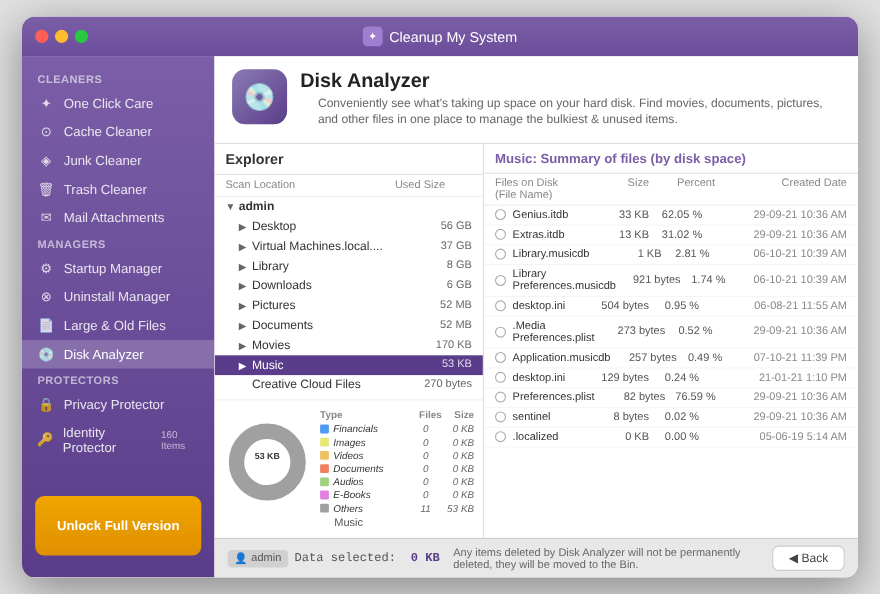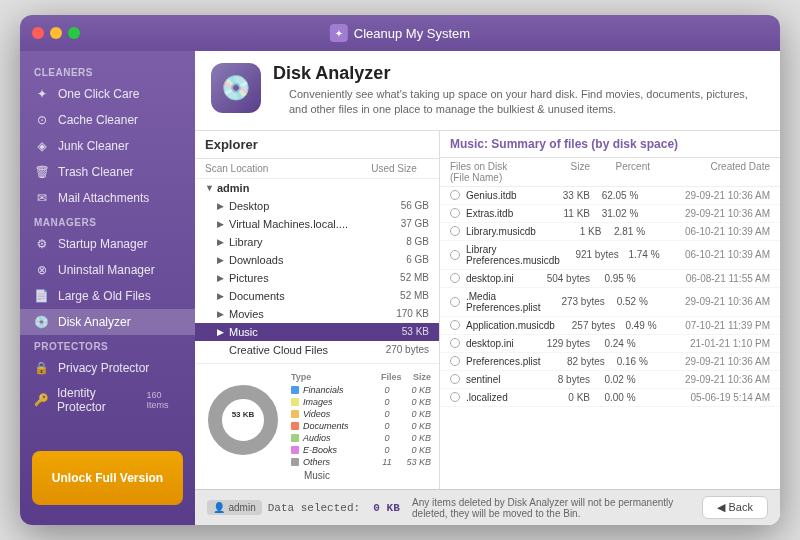--- a/index.html
+++ b/index.html
@@ -188,21 +188,21 @@
     }
     .explorer-columns {
       display: flex;
       padding: 4px 10px;
       font-size: 10px;
       color: #888;
       border-bottom: 1px solid #eee;
       font-weight: 500;
     }
     .col-location { flex: 1; }
-    .col-size { width: 70px; text-align: center; }
+    .col-size { width: 70px; text-align: left; }
     .tree-area {
       flex: 1;
       overflow-y: auto;
     }
     .tree-item {
       display: flex;
       align-items: center;
       padding: 3px 10px;
       font-size: 11px;
       color: #333;
@@ -598,21 +598,21 @@
           <div class="file-row">
       <div class="file-radio"></div>
       <span class="fr-name">Genius.itdb</span>
       <span class="fr-size">33 KB</span>
       <span class="fr-percent">62.05 %</span>
       <span class="fr-date">29-09-21 10:36 AM</span>
     </div>
               <div class="file-row">
       <div class="file-radio"></div>
       <span class="fr-name">Extras.itdb</span>
-      <span class="fr-size">11 KB</span>
+      <span class="fr-size">13 KB</span>
       <span class="fr-percent">31.02 %</span>
       <span class="fr-date">29-09-21 10:36 AM</span>
     </div>
               <div class="file-row">
       <div class="file-radio"></div>
       <span class="fr-name">Library.musicdb</span>
       <span class="fr-size">1 KB</span>
       <span class="fr-percent">2.81 %</span>
       <span class="fr-date">06-10-21 10:39 AM</span>
     </div>
@@ -648,21 +648,21 @@
       <div class="file-radio"></div>
       <span class="fr-name">desktop.ini</span>
       <span class="fr-size">129 bytes</span>
       <span class="fr-percent">0.24 %</span>
       <span class="fr-date">21-01-21 1:10 PM</span>
     </div>
               <div class="file-row">
       <div class="file-radio"></div>
       <span class="fr-name">Preferences.plist</span>
       <span class="fr-size">82 bytes</span>
-      <span class="fr-percent">0.16 %</span>
+      <span class="fr-percent">76.59 %</span>
       <span class="fr-date">29-09-21 10:36 AM</span>
     </div>
               <div class="file-row">
       <div class="file-radio"></div>
       <span class="fr-name">sentinel</span>
       <span class="fr-size">8 bytes</span>
       <span class="fr-percent">0.02 %</span>
       <span class="fr-date">29-09-21 10:36 AM</span>
     </div>
               <div class="file-row">

